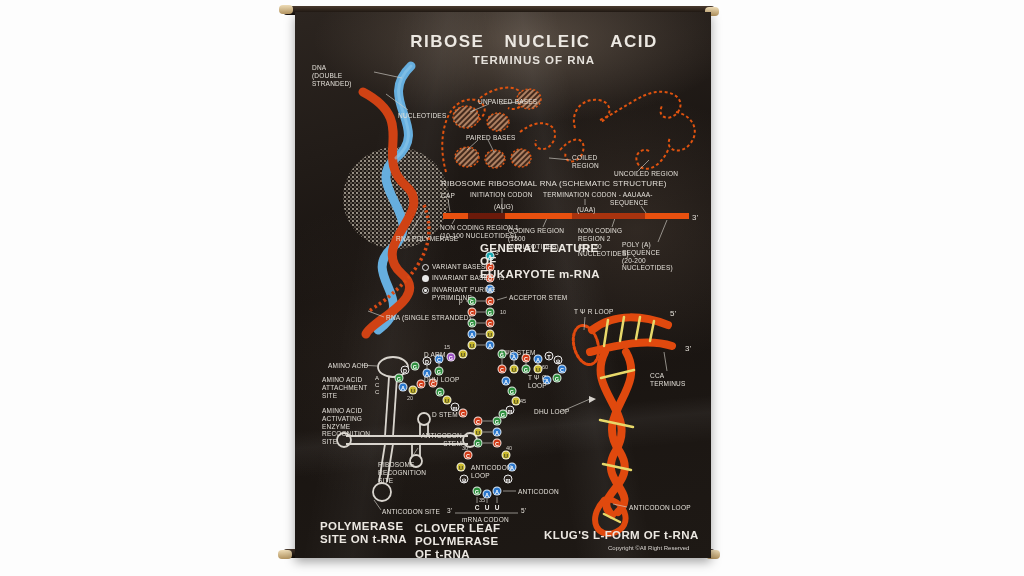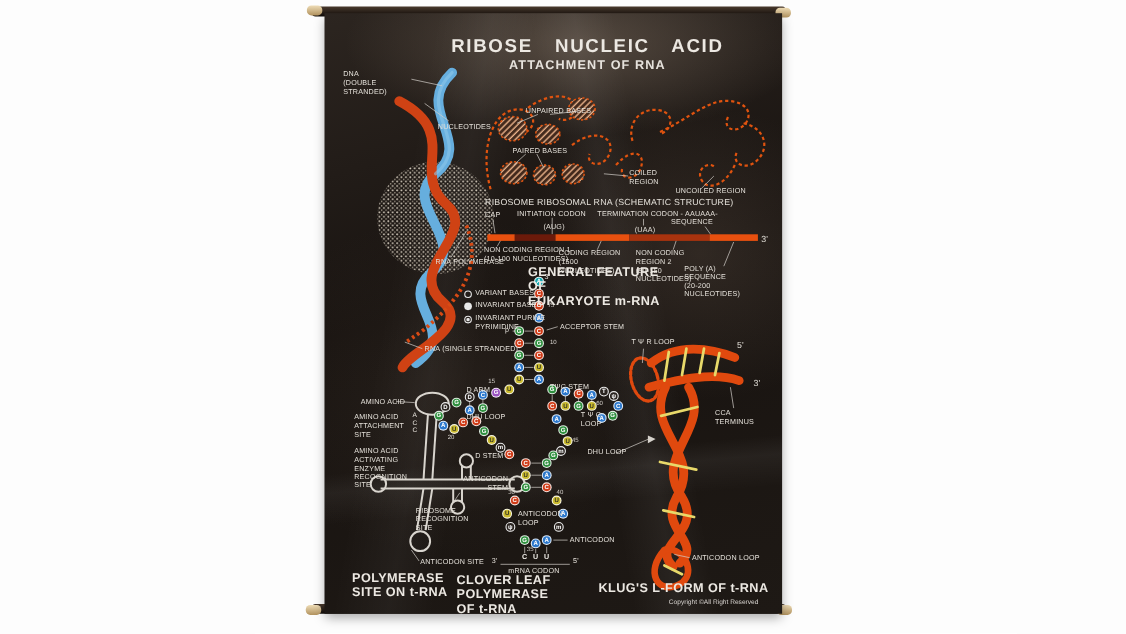--- a/index.html
+++ b/index.html
@@ -275,21 +275,21 @@
       <span class="num" style="left: 482px; top: 500px;">35</span>
       <span class="num" style="left: 509px; top: 448px;">40</span>
       <span class="num" style="left: 523px; top: 401px;">45</span>
       <span class="num" style="left: 545px; top: 367px;">60</span>
       <span class="codon-letter" style="left: 477px; top: 507px;">C</span>
       <span class="codon-letter" style="left: 487px; top: 507px;">U</span>
       <span class="codon-letter" style="left: 497px; top: 507px;">U</span>
     </div>
 
   <div class="title">RIBOSE   NUCLEIC   ACID</div>
-  <div class="subtitle">ATTACHMENT OF RNA</div>
+  <div class="subtitle">TERMINUS OF RNA</div>
 
   <div class="lbl ctr" style="left:312px;top:64px;width:62px">DNA
 (DOUBLE STRANDED)</div>
   <div class="lbl" style="left:398px;top:112px">NUCLEOTIDES</div>
   <div class="lbl" style="left:396px;top:235px">RNA POLYMERASE</div>
   <div class="lbl" style="left:386px;top:314px">RNA (SINGLE STRANDED)</div>
 
   <div class="lbl" style="left:478px;top:98px">UNPAIRED BASES</div>
   <div class="lbl" style="left:466px;top:134px">PAIRED BASES</div>
   <div class="lbl" style="left:572px;top:154px">COILED

